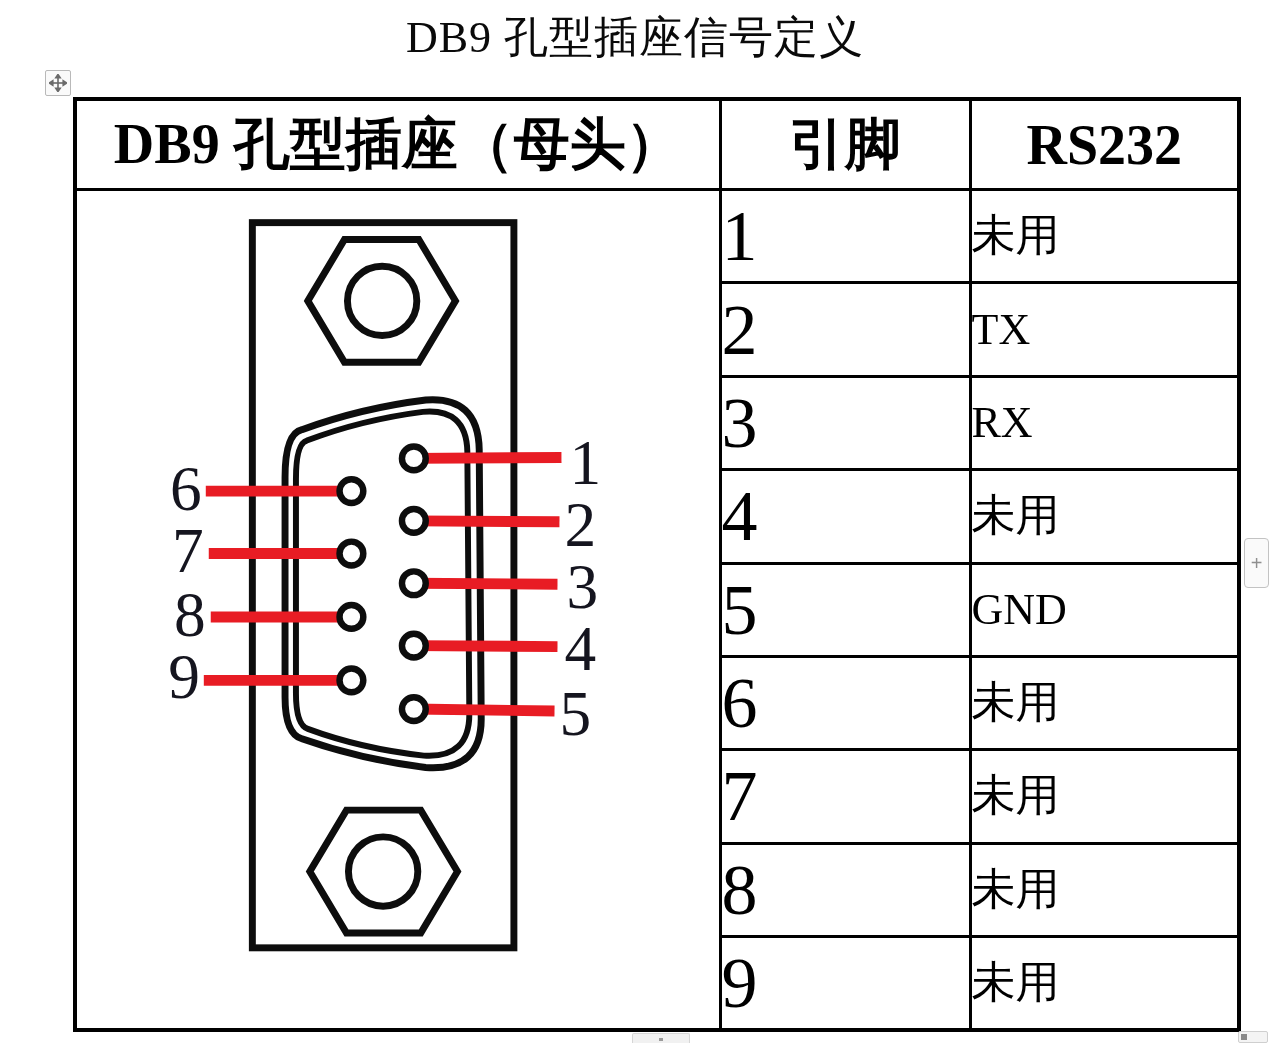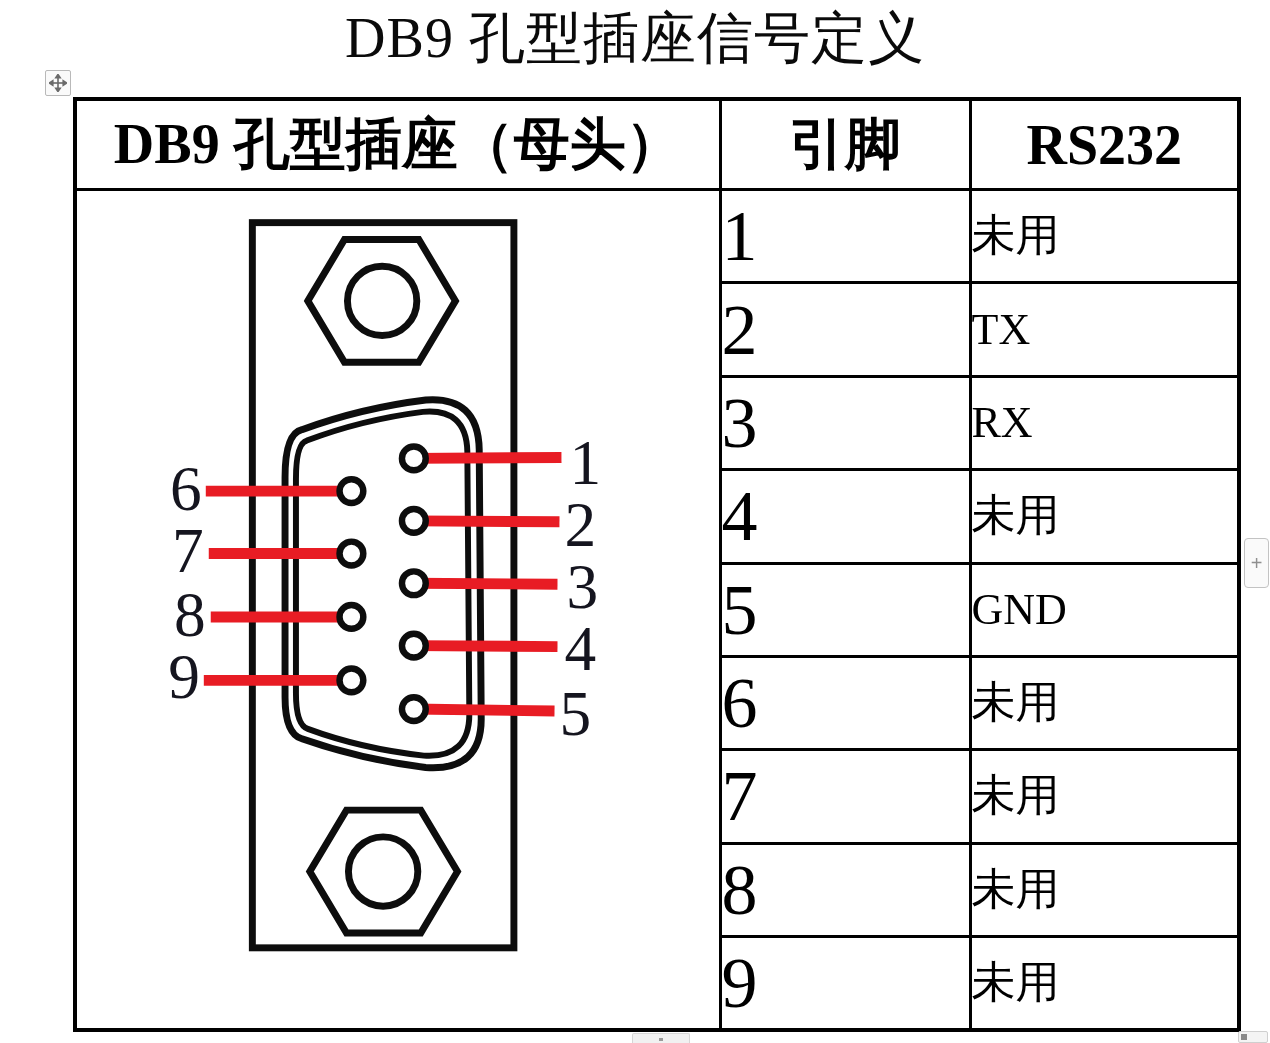--- a/index.html
+++ b/index.html
@@ -2,21 +2,21 @@
 <html><head>
 <meta charset="utf-8">
 <style>
   html,body{margin:0;padding:0;}
   body{
     width:1270px;height:1043px;position:relative;overflow:hidden;
     background:#ffffff;font-family:"Liberation Serif","DejaVu Serif",serif;color:#000;
   }
   .page-title{
     position:absolute;top:6px;left:0;width:1270px;text-align:center;
-    font-size:56px;line-height:64px;color:#0a0a0a;letter-spacing:1px;white-space:nowrap;
+    font-size:44px;line-height:64px;color:#0a0a0a;letter-spacing:1px;white-space:nowrap;
   }
   
   .pin-table{
     position:absolute;left:73px;top:97px;width:1164px;height:860px;
     border-collapse:collapse;table-layout:fixed;background:#fff;
   }
   .pin-table th,.pin-table td{border:3px solid #000;padding:0;overflow:hidden;}
   .pin-table{border:4px solid #000;}
   .pin-table thead th{
     height:87px;font-size:56px;font-weight:bold;text-align:center;vertical-align:middle;

